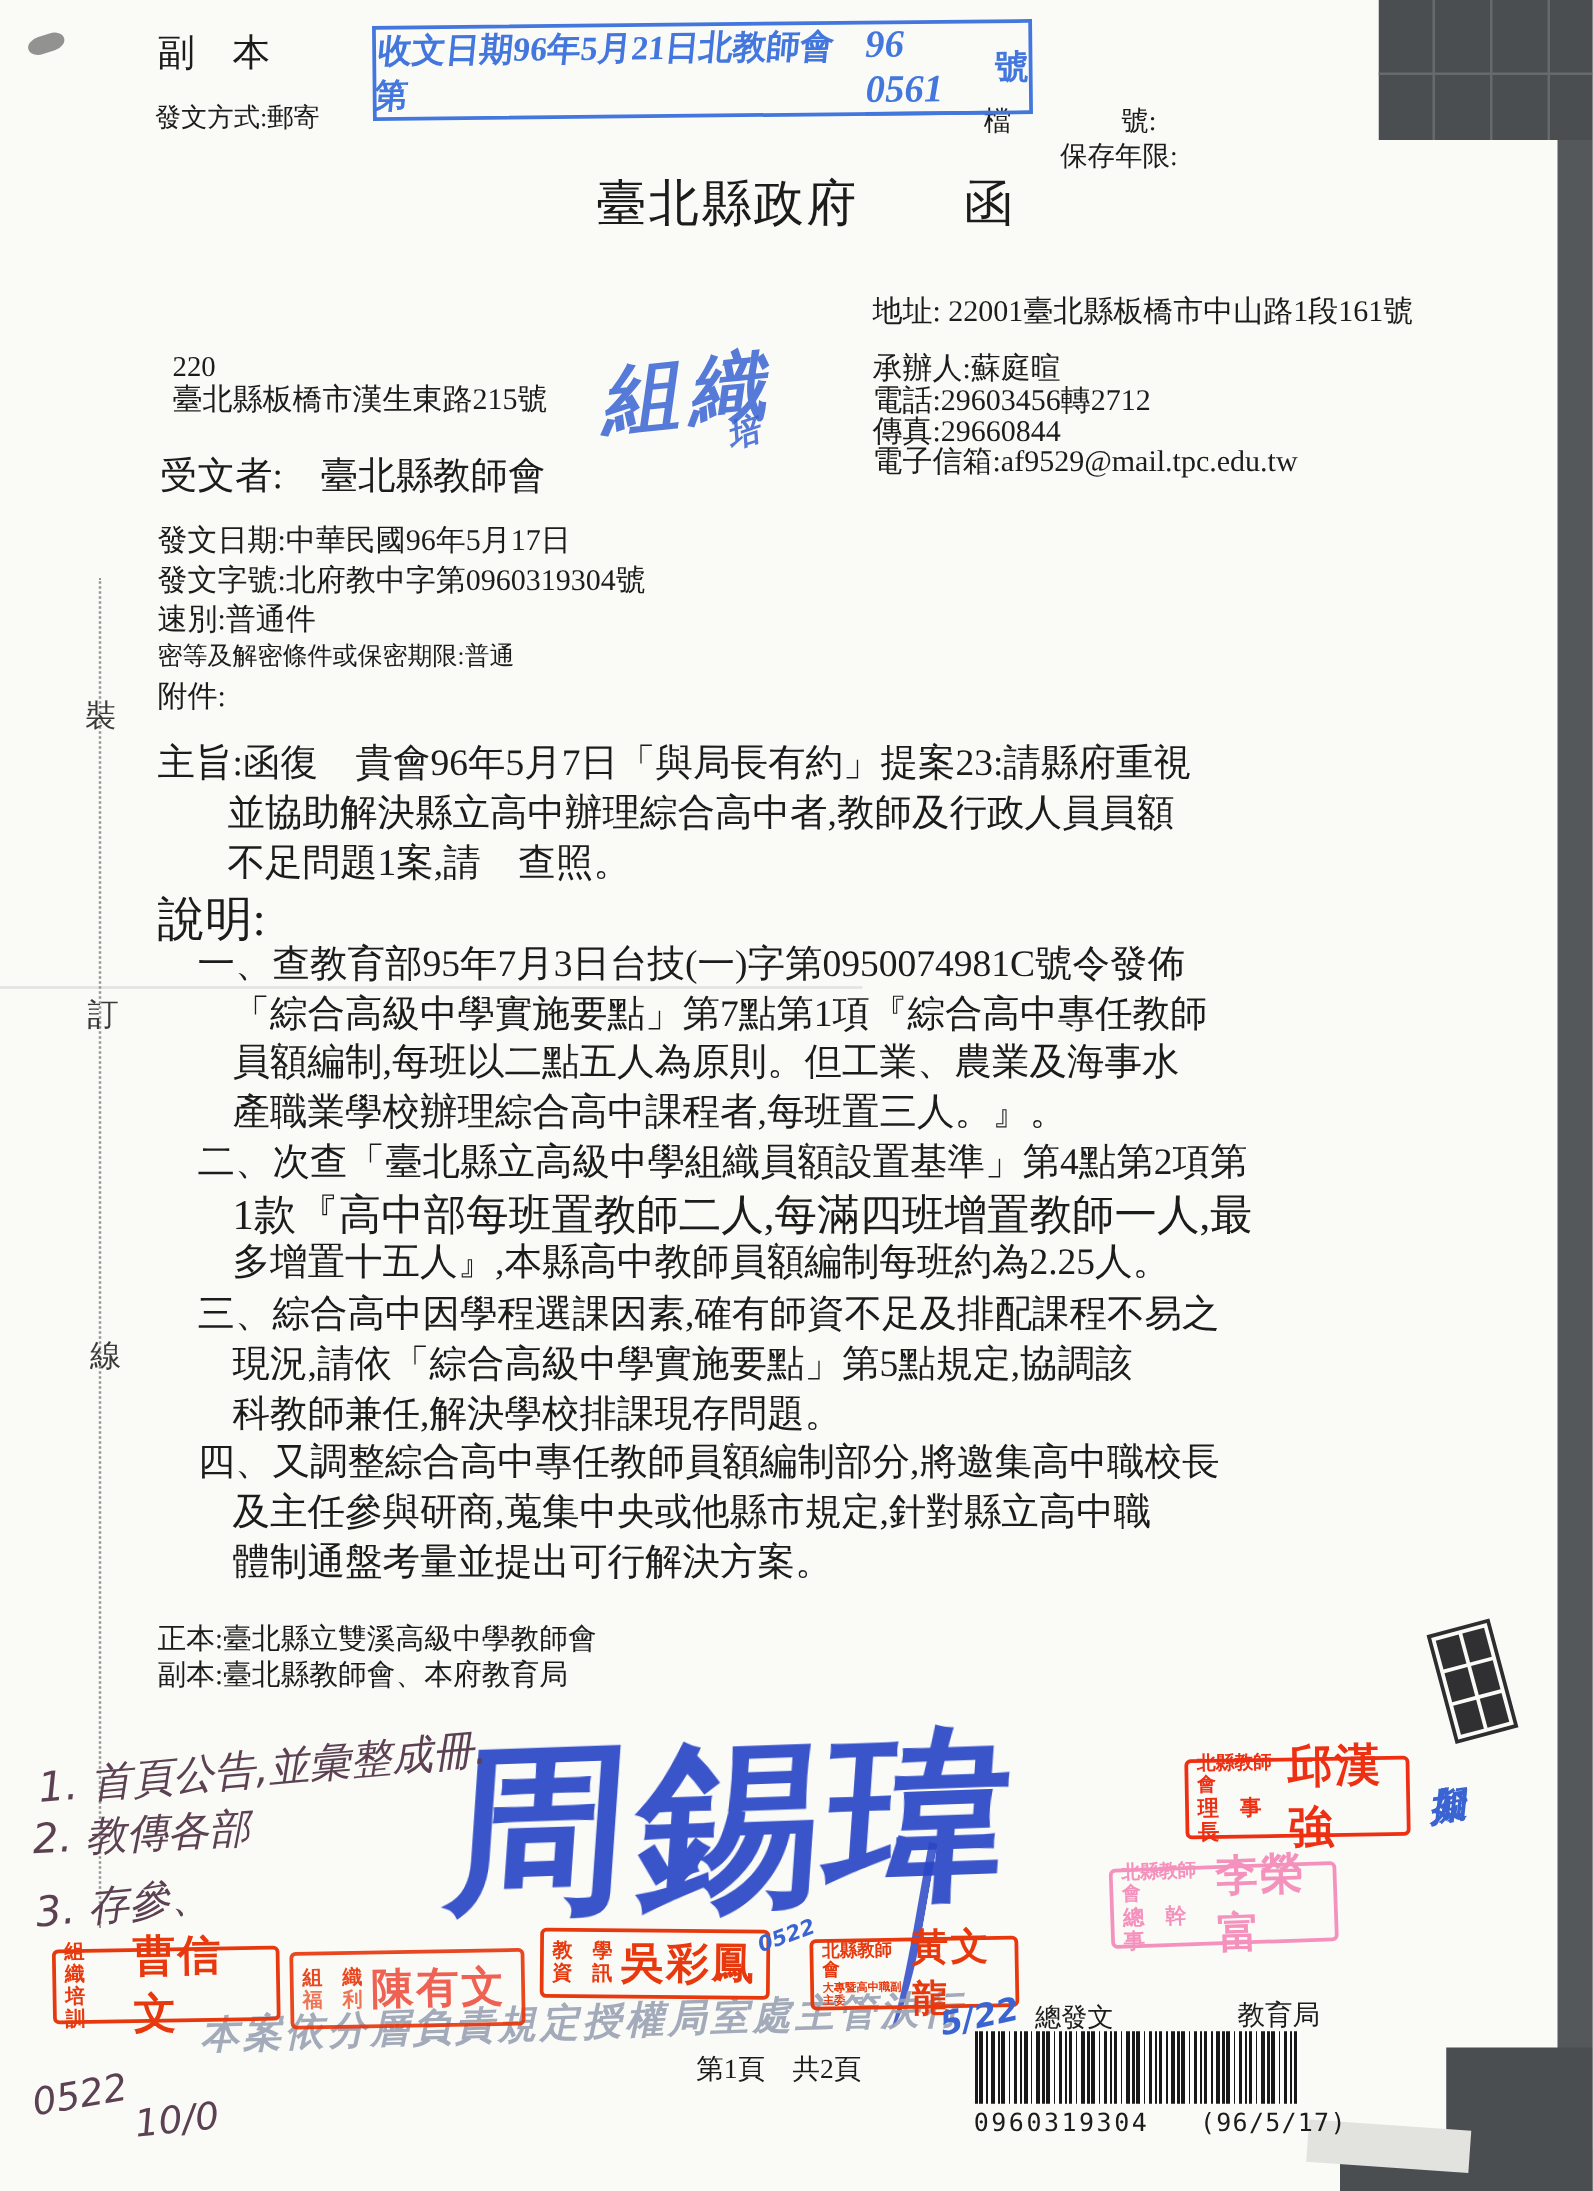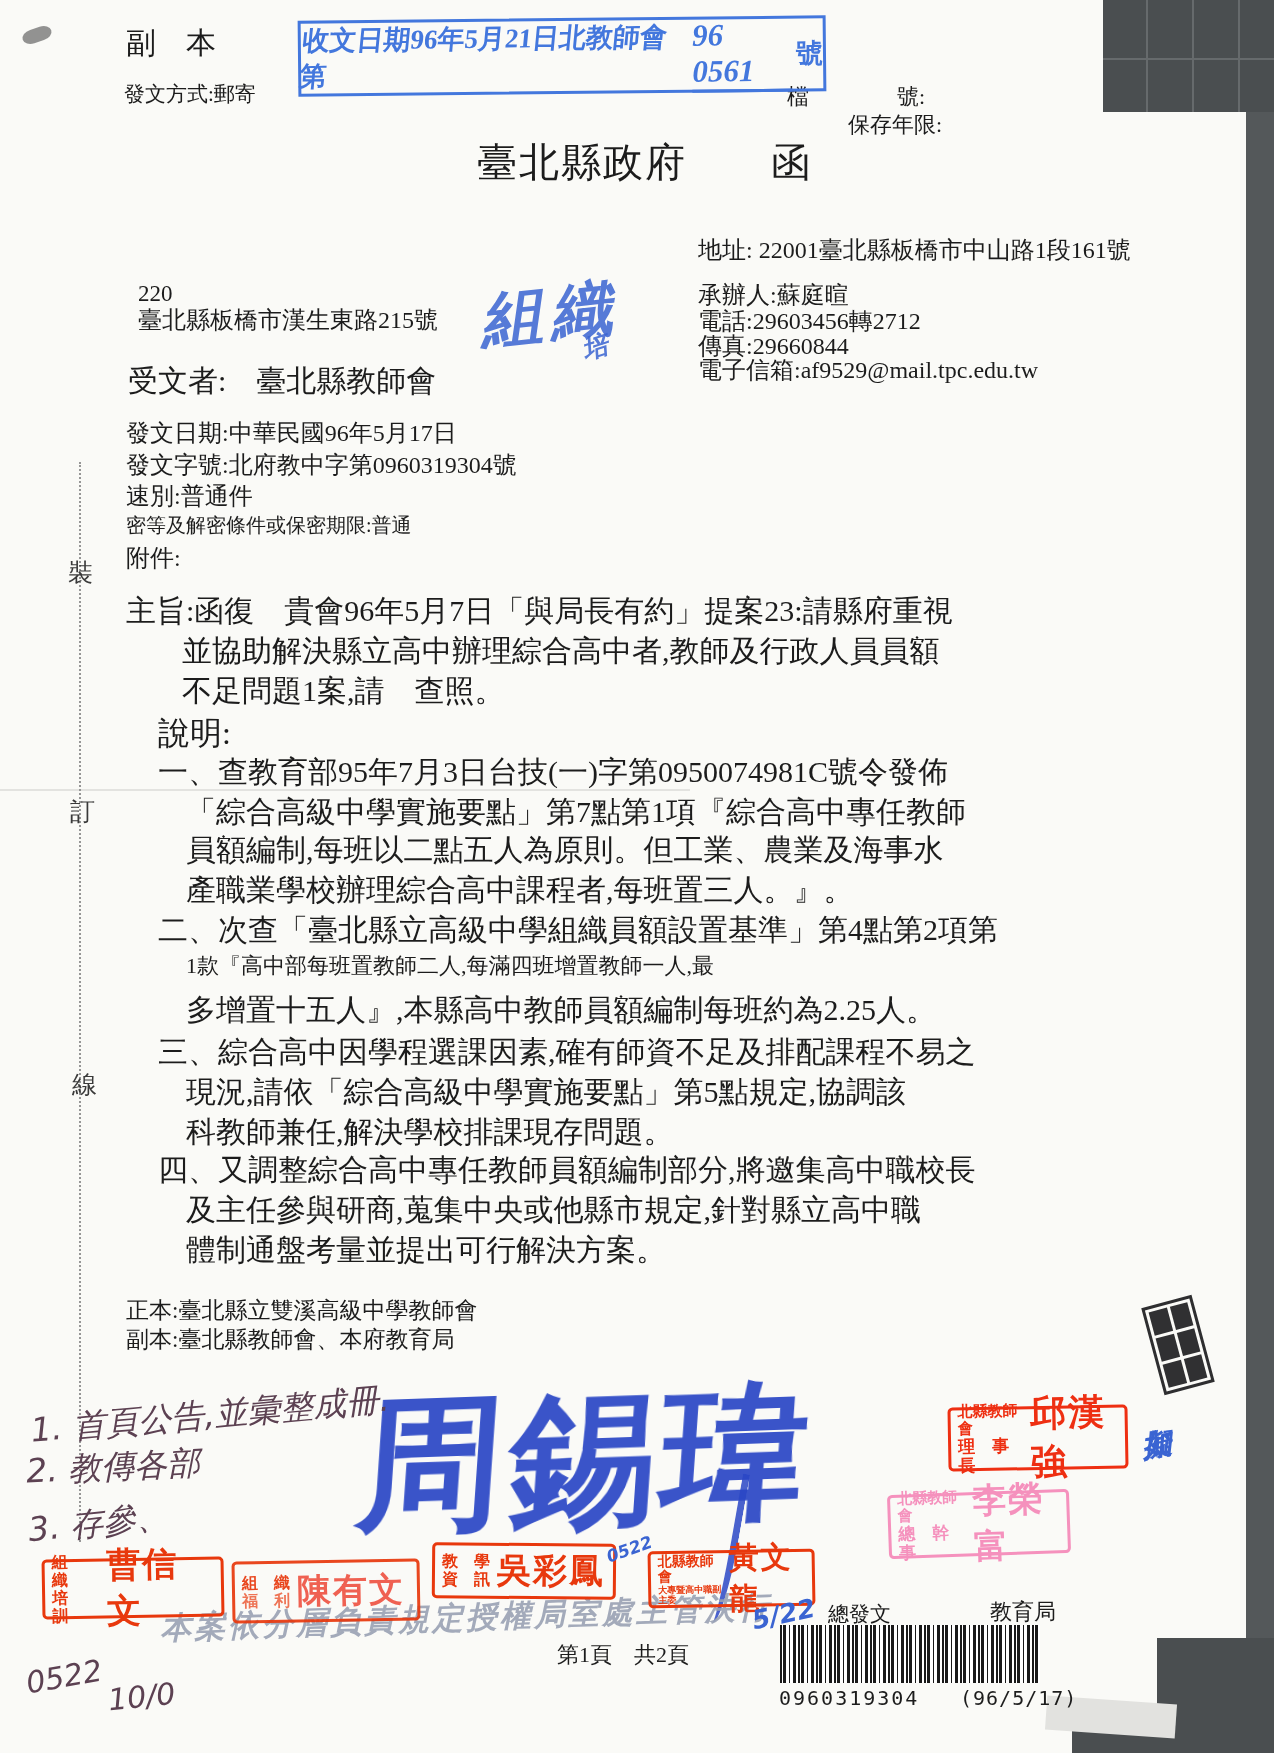--- a/index.html
+++ b/index.html
@@ -88,29 +88,29 @@
   <div class="t" style="left:126px;top:420px;font-size:24px;">發文日期:中華民國96年5月17日</div>
   <div class="t" style="left:126px;top:452px;font-size:24px;">發文字號:北府教中字第0960319304號</div>
   <div class="t" style="left:126px;top:483px;font-size:24px;">速別:普通件</div>
   <div class="t" style="left:126px;top:514px;font-size:20px;">密等及解密條件或保密期限:普通</div>
   <div class="t" style="left:126px;top:545px;font-size:24px;">附件:</div>
 
   <div class="t" style="left:126px;top:594px;font-size:30px;">主旨:函復　貴會96年5月7日「與局長有約」提案23:請縣府重視</div>
   <div class="t" style="left:182px;top:634px;font-size:30px;">並協助解決縣立高中辦理綜合高中者,教師及行政人員員額</div>
   <div class="t" style="left:182px;top:674px;font-size:30px;">不足問題1案,請　查照。</div>
 
-  <div class="t" style="left:126px;top:715px;font-size:32px;margin-left:32px;">說明:</div>
+  <div class="t" style="left:126px;top:715px;font-size:38px;">說明:</div>
 
   <div class="t" style="left:158px;top:755px;font-size:30px;">一、查教育部95年7月3日台技(一)字第0950074981C號令發佈</div>
   <div class="t" style="left:186px;top:795px;font-size:30px;">「綜合高級中學實施要點」第7點第1項『綜合高中專任教師</div>
   <div class="t" style="left:186px;top:833px;font-size:30px;">員額編制,每班以二點五人為原則。但工業、農業及海事水</div>
   <div class="t" style="left:186px;top:873px;font-size:30px;">產職業學校辦理綜合高中課程者,每班置三人。』。</div>
 
   <div class="t" style="left:158px;top:913px;font-size:30px;">二、次查「臺北縣立高級中學組織員額設置基準」第4點第2項第</div>
-  <div class="t" style="left:186px;top:953px;font-size:22px;">1款『高中部每班置教師二人,每滿四班增置教師一人,最</div>
+  <div class="t" style="left:186px;top:953px;font-size:34px;">1款『高中部每班置教師二人,每滿四班增置教師一人,最</div>
   <div class="t" style="left:186px;top:993px;font-size:30px;">多增置十五人』,本縣高中教師員額編制每班約為2.25人。</div>
 
   <div class="t" style="left:158px;top:1035px;font-size:30px;">三、綜合高中因學程選課因素,確有師資不足及排配課程不易之</div>
   <div class="t" style="left:186px;top:1075px;font-size:30px;">現況,請依「綜合高級中學實施要點」第5點規定,協調該</div>
   <div class="t" style="left:158px;top:1153px;font-size:30px;">四、又調整綜合高中專任教師員額編制部分,將邀集高中職校長</div>
 
   <div class="t" style="left:186px;top:1115px;font-size:30px;">科教師兼任,解決學校排課現存問題。</div>
   <div class="t" style="left:186px;top:1193px;font-size:30px;">及主任參與研商,蒐集中央或他縣市規定,針對縣立高中職</div>
   <div class="t" style="left:186px;top:1233px;font-size:30px;">體制通盤考量並提出可行解決方案。</div>
 

